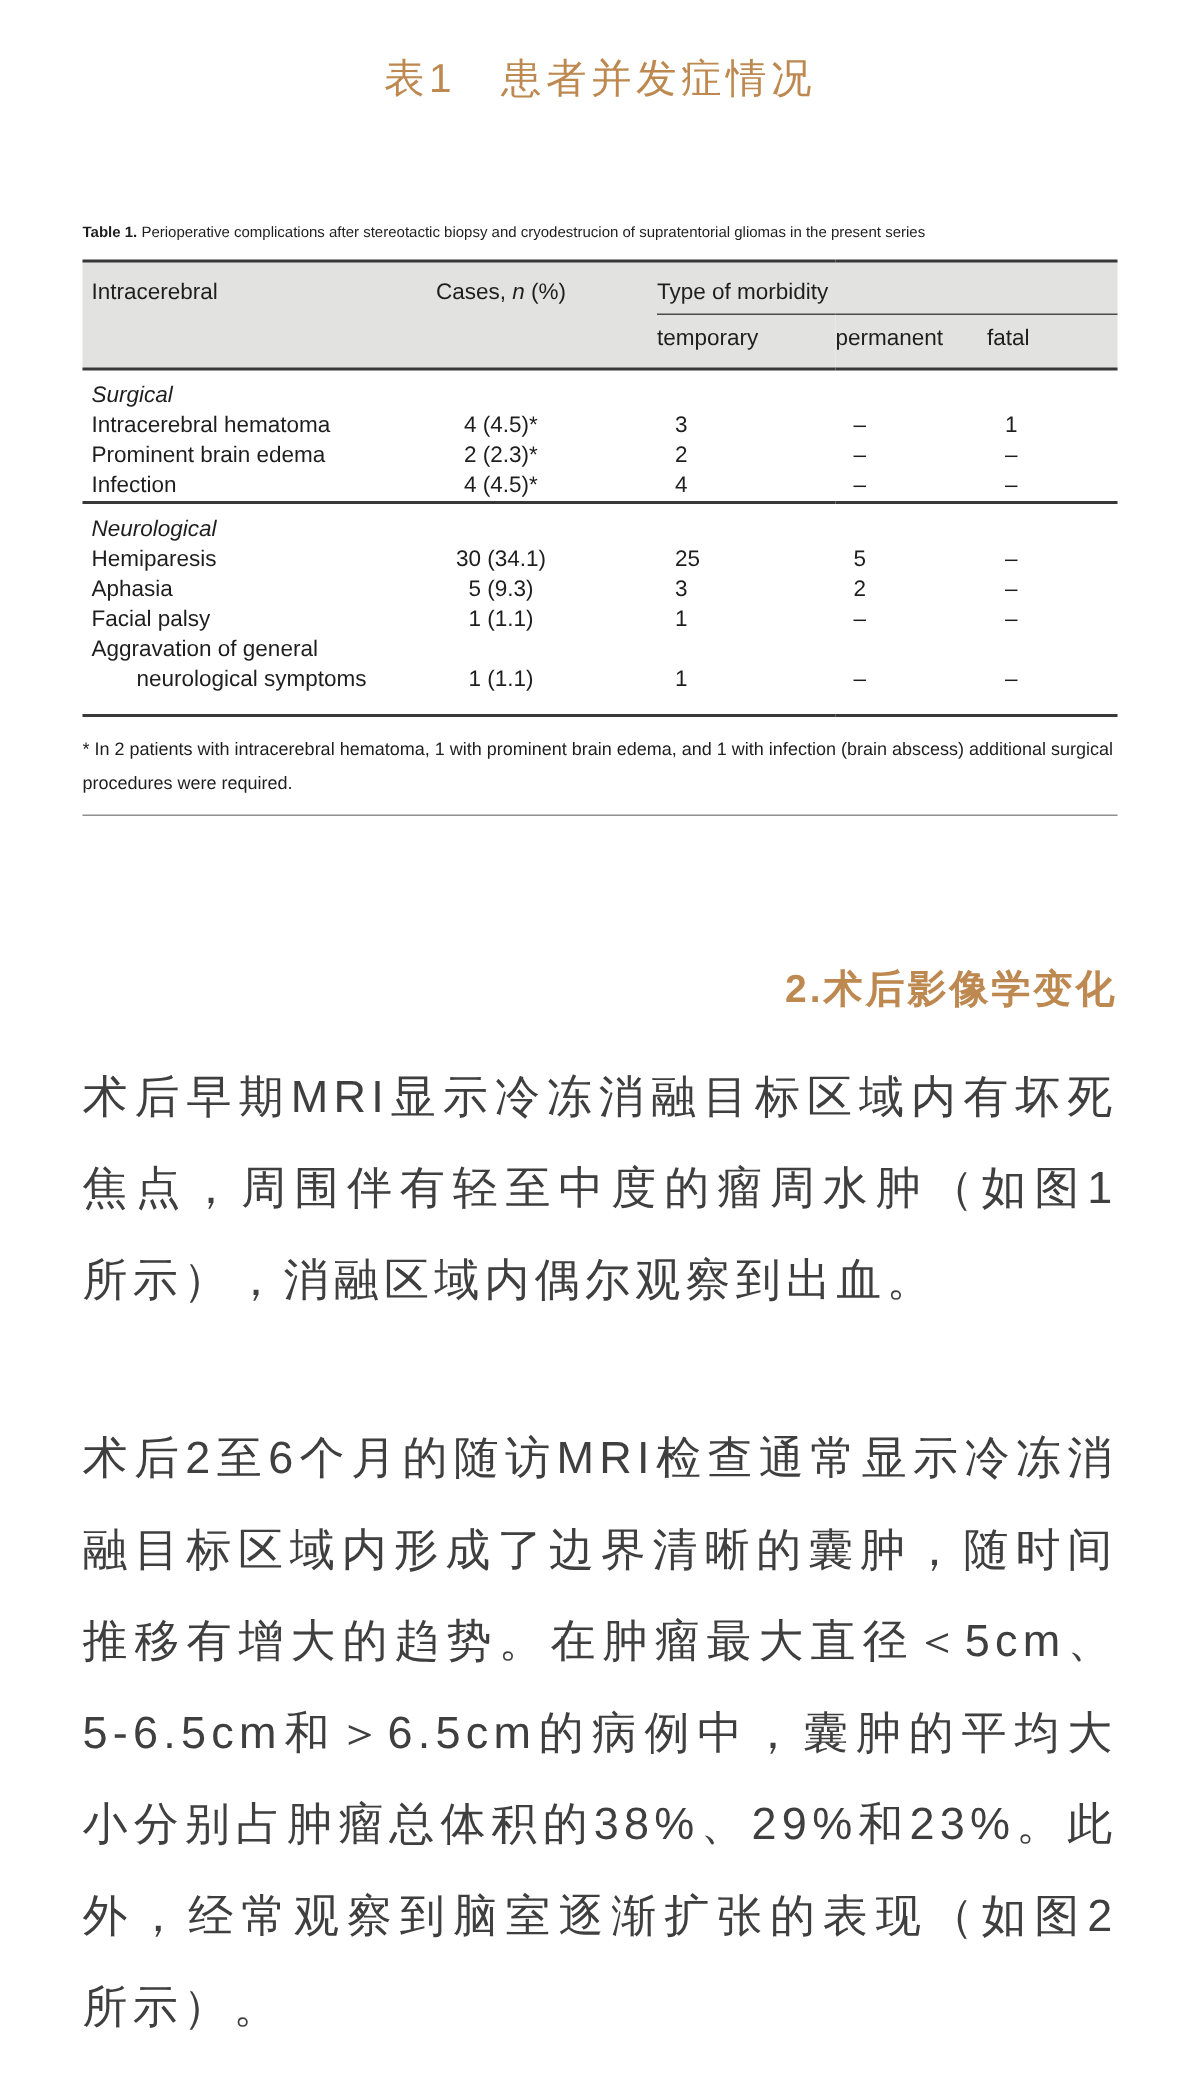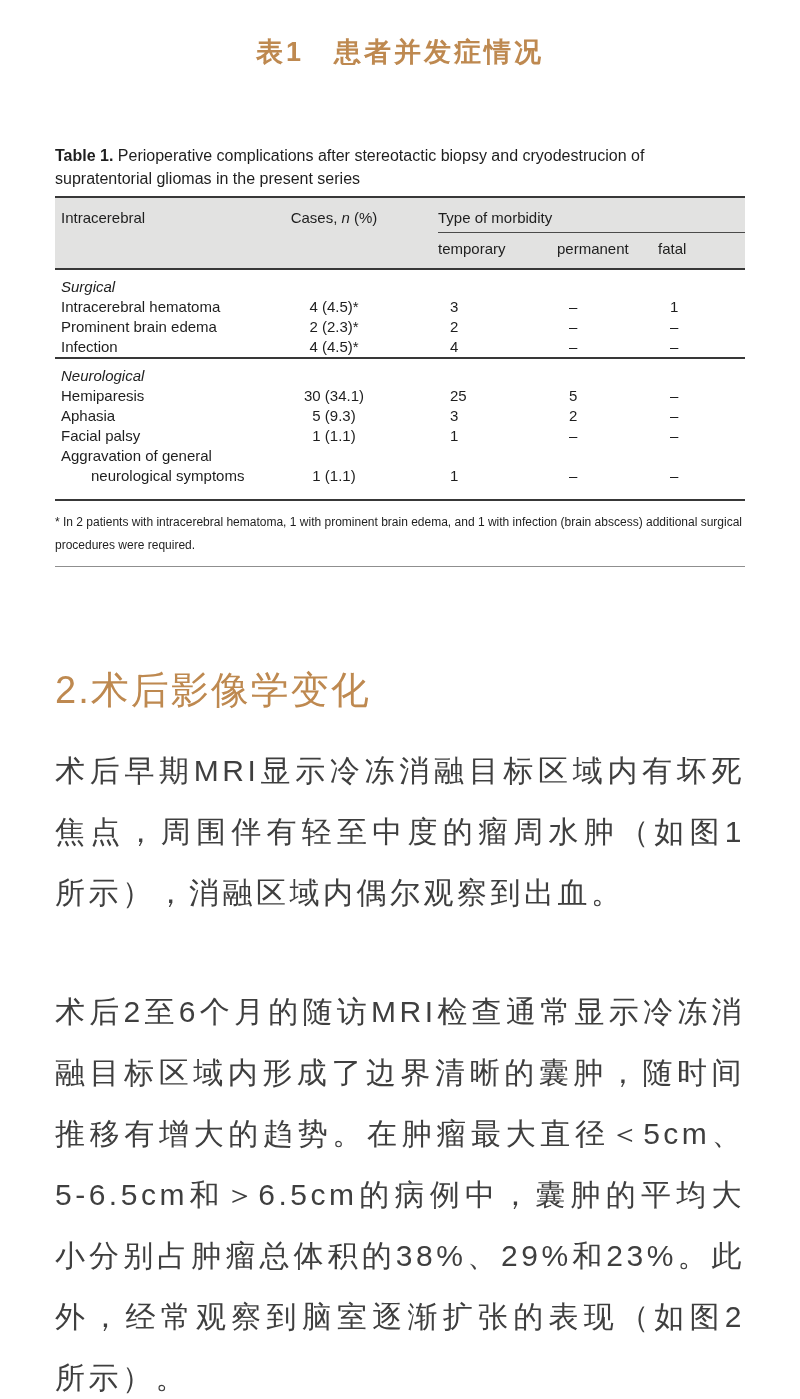--- a/index.html
+++ b/index.html
@@ -3,26 +3,26 @@
 <meta charset="utf-8">
 <style>
   html, body { margin:0; padding:0; }
   body {
     width:800px; height:1399px; background:#ffffff;
     font-family:"Liberation Sans", sans-serif;
     -webkit-font-smoothing:antialiased;
   }
   .zh-title {
     margin:0; padding-top:34px; text-align:center;
-    font-size:27px; font-weight:bold; letter-spacing:3px;
+    font-size:27px; font-weight:normal; letter-spacing:3px;
     color:var(--accent, #BE8950);
   }
   
   .figure { margin:74px auto 0; width:690px; color:var(--table-ink, #1E1E1E); }
-  .caption { margin:0 0 6px 0; font-size:16px; line-height:23px; }
+  .caption { margin:0 0 6px 0; font-size:10px; line-height:23px; }
   .caption b { font-weight:bold; }
   table.tbl {
     width:690px; table-layout:fixed; border-collapse:collapse;
     border-top:2px solid var(--rule-dark, #383838);
     border-bottom:2px solid var(--rule-dark, #383838);
     font-size:15px; color:var(--table-ink, #1E1E1E);
   }
   col.c1{width:205px} col.c2{width:178px} col.c3{width:119px} col.c4{width:101px} col.c5{width:87px}
   thead th {
     background:var(--table-header-bg, #E2E2E1);
@@ -40,22 +40,22 @@
   td.name { padding-left:6px; }
   td.name.indent { padding-left:36px; }
   td.cases { text-align:center; padding-right:30px; }
   td.val { padding-left:12px; }
   tr.lastrow td { padding-bottom:13px; }
   .footnote { margin:10px 0 0 0; font-size:12px; line-height:23px; }
   .endrule { margin-top:9px; height:0; border-bottom:1px solid var(--rule-light, #8F8F8F); }
   
   .zh { margin:0 55px; color:var(--zh-text, #3F3F3F); }
   .zh-heading {
-    margin:98px 0 0 0; font-size:38px; font-weight:normal;
-    letter-spacing:2px; color:var(--accent, #BE8950);
+    margin:98px 0 0 0; font-size:26px; font-weight:bold;
+    letter-spacing:2px; color:var(--accent, #BE8950);text-align:right;
   }
   .zh-para {
     margin:24px 0 0 0; font-size:30px; line-height:61px;
     letter-spacing:3.5px; text-align:justify; text-justify:inter-ideograph;
   }
   .zh-para.second { margin-top:58px; }
 </style>
 </head>
 <body>
 

